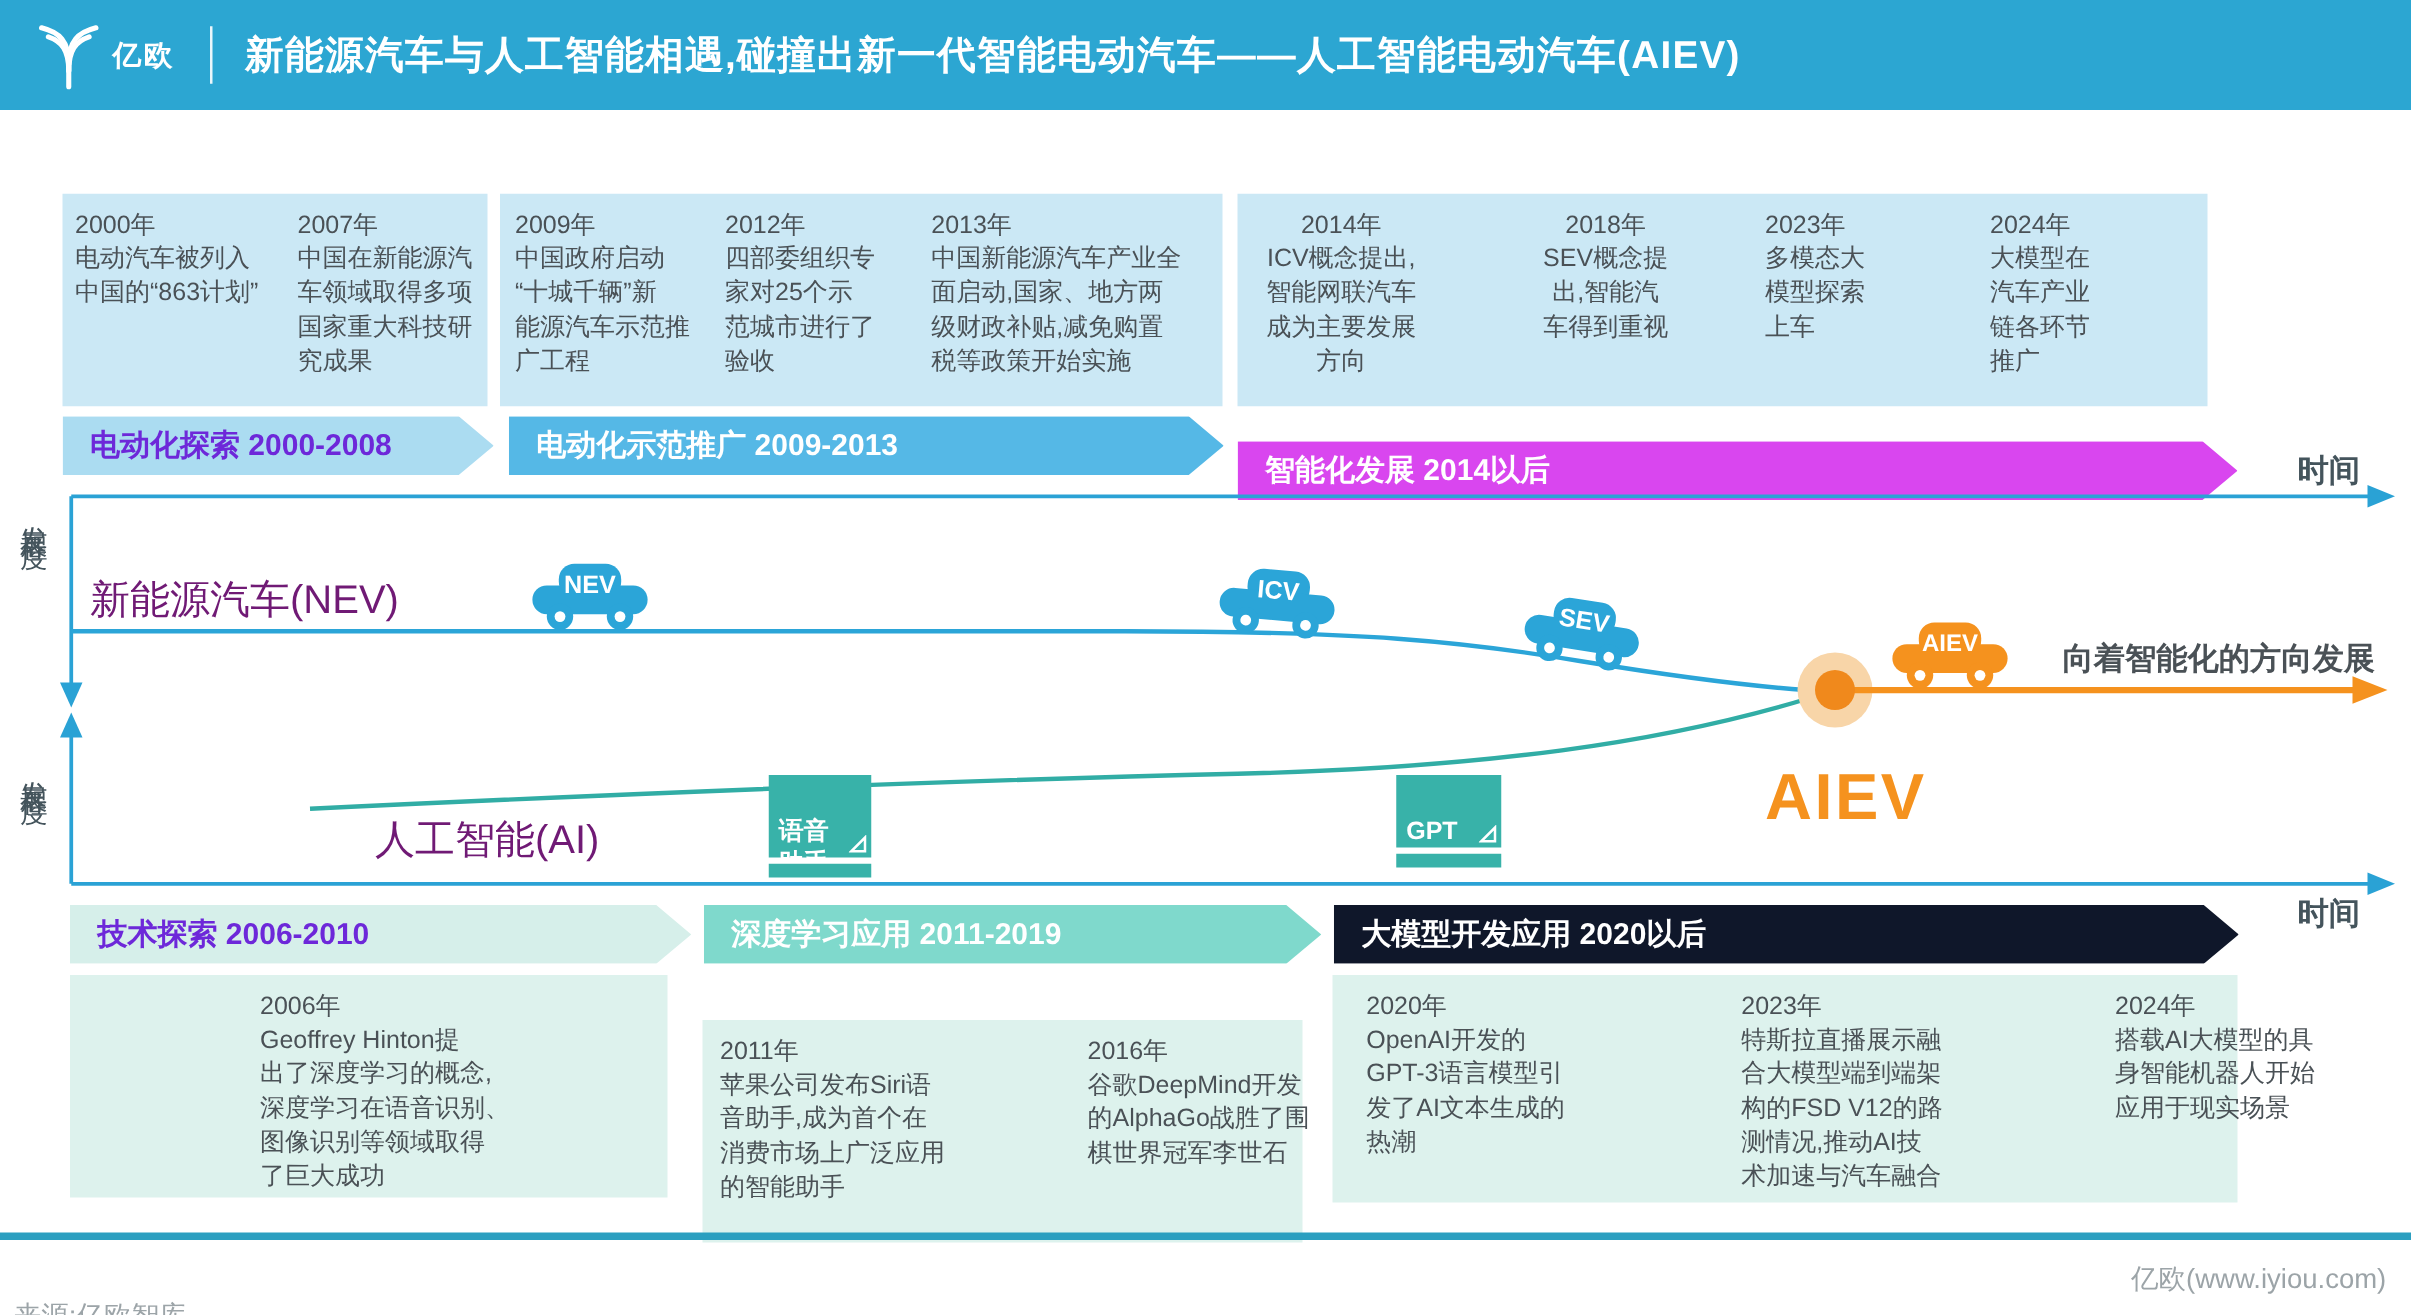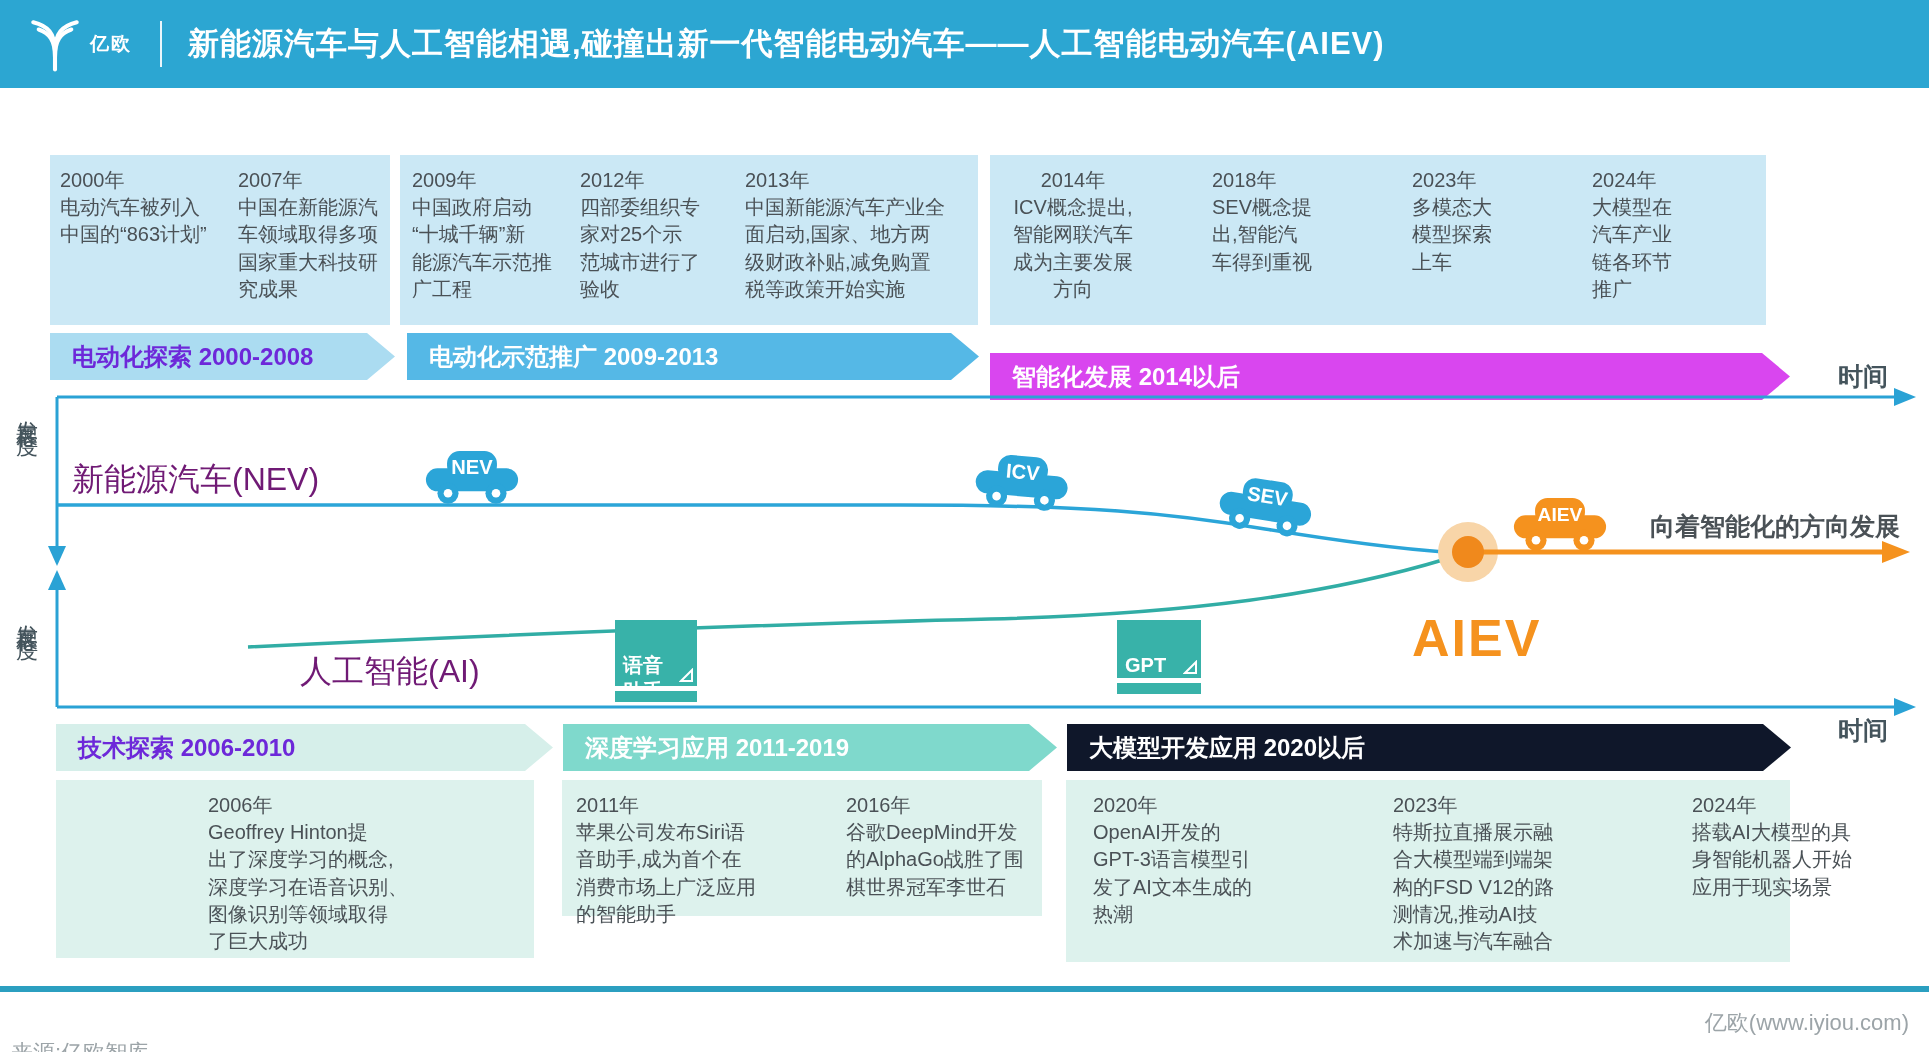--- a/index.html
+++ b/index.html
@@ -3,21 +3,21 @@
 <meta charset="utf-8">
 <style>
   html,body{margin:0;padding:0;background:#fff;}
   .page{position:relative;width:1929px;height:1052px;background:#fff;overflow:hidden;
         font-family:"Liberation Sans","DejaVu Sans",sans-serif;color:#4A5156;}
   .abs{position:absolute;}
 
   
   .header{left:0;top:0;width:1929px;height:88px;background:#2CA6D2;display:flex;align-items:center;}
   .logo{display:flex;align-items:center;margin-left:26px;}
-  .logo-text{color:#fff;font-size:19px;font-weight:bold;margin-left:6px;letter-spacing:2px;}
+  .logo-text{color:#fff;font-size:23px;font-weight:bold;margin-left:6px;letter-spacing:2px;}
   .header-divider{width:2px;height:46px;background:rgba(255,255,255,.9);margin:0 26px 0 28px;}
   .header-title{color:#fff;font-size:31px;font-weight:bold;letter-spacing:1px;white-space:nowrap;}
 
   
   .event-group{position:absolute;display:flex;box-sizing:border-box;}
   .blue-group{background:#CBE8F5;}
   .mint-group{background:#DDF2ED;}
   .event-col{flex:none;}
   .event-year{font-size:20px;line-height:1.36;}
   .event-desc{font-size:20px;line-height:1.36;white-space:pre-line;}
@@ -108,21 +108,21 @@
   </div>
 
   <div class="event-group blue-group" style="left:990px;top:155px;width:776px;height:170px;padding:12px 0 0 12px;">
     <div class="event-col" style="width:142px;margin-right:68px;text-align:center;">
       <div class="event-year">2014年</div>
       <div class="event-desc">ICV概念提出,
 智能网联汽车
 成为主要发展
 方向</div>
     </div>
-    <div class="event-col" style="width:145px;margin-right:55px;">
+    <div class="event-col" style="width:145px;margin-right:55px;text-align:center;">
       <div class="event-year">2018年</div>
       <div class="event-desc">SEV概念提
 出,智能汽
 车得到重视</div>
     </div>
     <div class="event-col" style="width:96px;margin-right:84px;">
       <div class="event-year">2023年</div>
       <div class="event-desc">多模态大
 模型探索
 上车</div>
@@ -257,21 +257,21 @@
     <div class="event-col" style="width:320px;">
       <div class="event-year">2006年</div>
       <div class="event-desc">Geoffrey Hinton提
 出了深度学习的概念,
 深度学习在语音识别、
 图像识别等领域取得
 了巨大成功</div>
     </div>
   </div>
 
-  <div class="event-group mint-group" style="left:562px;top:780px;width:480px;height:136px;padding:12px 0 0 14px;">
+  <div class="event-group mint-group" style="left:562px;top:816px;width:480px;height:178px;padding:12px 0 0 14px;gap:24px;">
     <div class="event-col" style="width:232px;margin-right:38px;">
       <div class="event-year">2011年</div>
       <div class="event-desc">苹果公司发布Siri语
 音助手,成为首个在
 消费市场上广泛应用
 的智能助手</div>
     </div>
     <div class="event-col" style="width:190px;">
       <div class="event-year">2016年</div>
       <div class="event-desc">谷歌DeepMind开发

